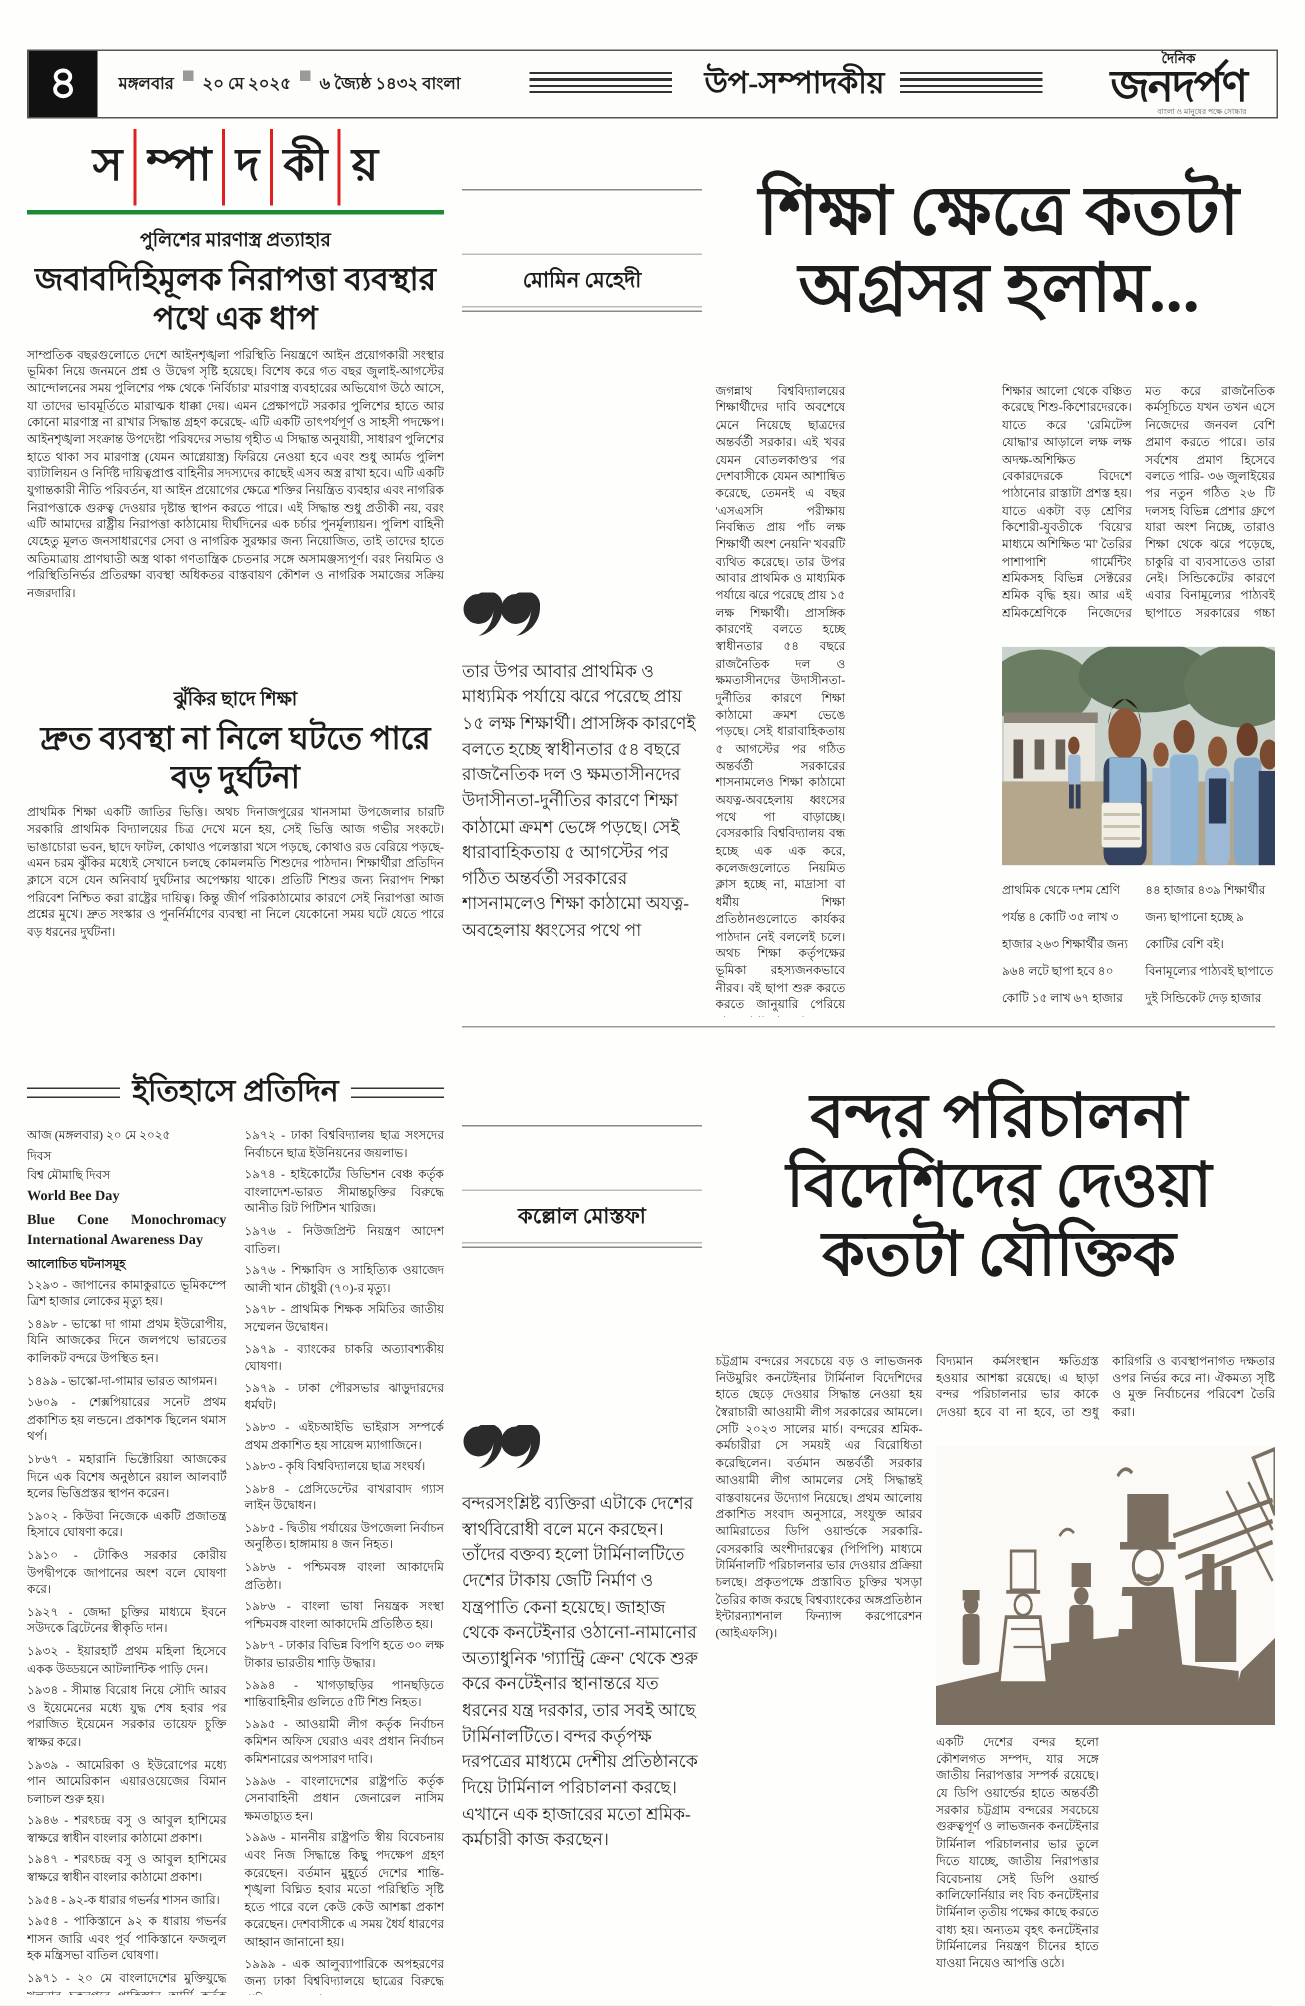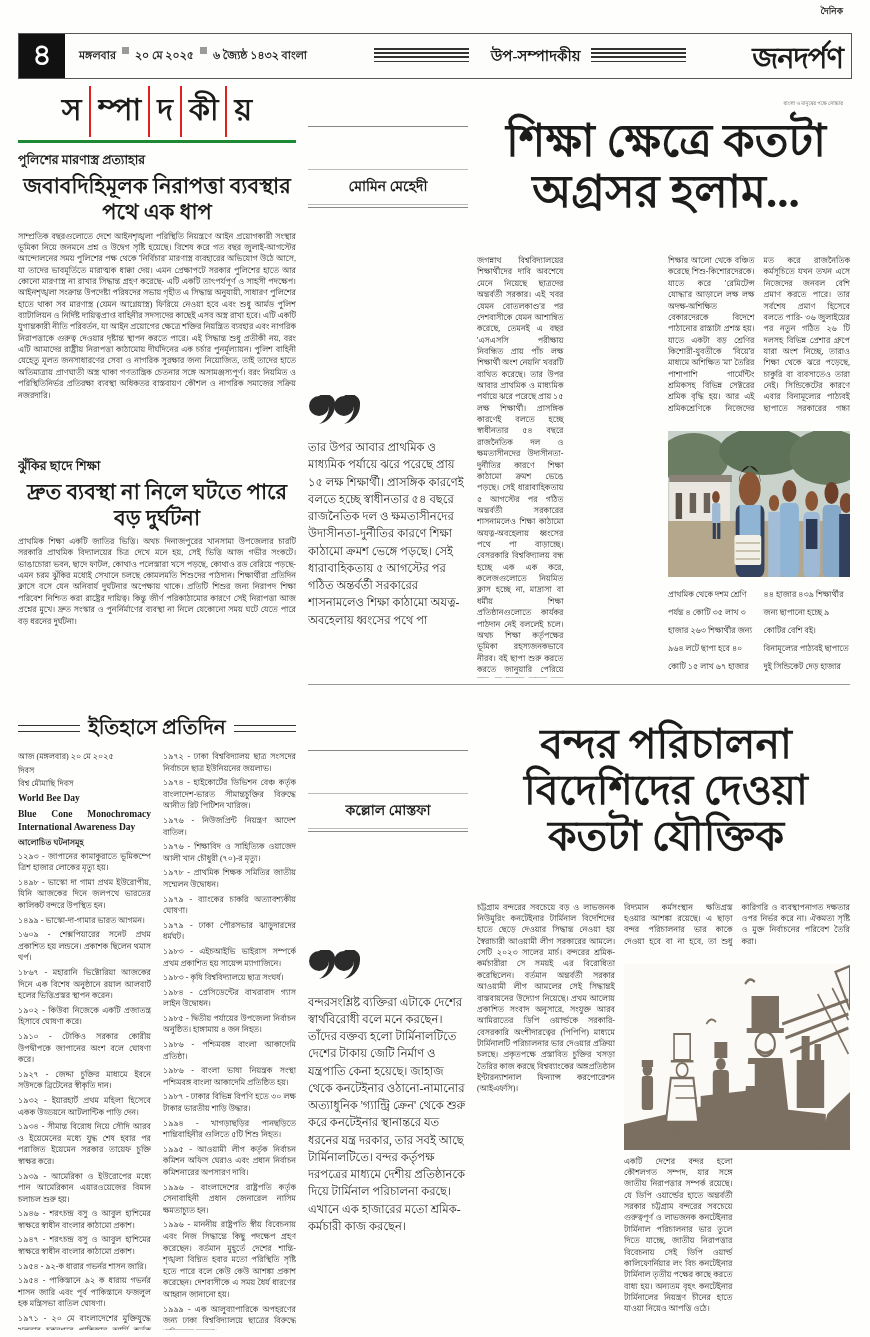--- a/index.html
+++ b/index.html
@@ -14,35 +14,35 @@
     border:1px solid #555;display:flex;align-items:center;background:#fdfdfb;
   }
   .pagenum{
     width:46px;height:44px;background:#111;color:#fff;display:flex;
     align-items:center;justify-content:center;font-size:30px;font-weight:bold;flex:0 0 auto;
   }
   .dateline{font-size:11px;font-weight:bold;color:#222;margin-left:14px;display:flex;align-items:flex-start;gap:6px;white-space:nowrap;}
   .dateline .sq{width:7px;height:7px;background:#9a9a9a;display:inline-block;}
   .sectitle-wrap{flex:1;display:flex;align-items:center;justify-content:center;gap:10px;min-width:0;}
   .rules{width:95px;height:16px;background:repeating-linear-gradient(to bottom,#333 0 1.6px,transparent 1.6px 4.2px);}
-  .sectitle{font-size:15px;font-weight:bold;white-space:nowrap;margin-left:12px;}
-  .masthead{display:flex;flex-direction:column;align-items:flex-end;line-height:1;margin-right:8px;flex:0 0 auto;gap:28px;}
+  .sectitle{font-size:20px;font-weight:bold;white-space:nowrap;margin-left:12px;}
+  .masthead{display:flex;flex-direction:column;align-items:center;line-height:1;margin-right:20px;flex:0 0 auto;}
   .m-pre{font-size:9px;font-weight:bold;}
   .m-name{font-size:29px;font-weight:900;letter-spacing:-1px;}
   .m-tag{font-size:5px;color:#555;align-self:flex-end;}
   
   .content{position:absolute;left:18px;top:86px;width:832px;height:1244px;display:flex;gap:12px;overflow:hidden;}
   .left-col{width:278px;flex:0 0 auto;overflow:hidden;}
   .right-col{flex:1;overflow:hidden;display:flex;flex-direction:column;}
   
   .ed-head{display:flex;justify-content:center;align-items:baseline;}
   .ed-letter{font-size:30px;font-weight:bold;padding:0 7px;border-right:2.5px solid #e02020;}
   .ed-letter:last-child{border-right:none;}
   .green-rule{height:3px;background:#1f8a35;margin:3px 0 8px 0;}
-  .kicker{font-size:12.5px;font-weight:bold;margin:2px 0;}
+  .kicker{text-align:center;font-size:12.5px;font-weight:bold;margin:2px 0;}
   .ed-hl{text-align:center;font-size:21px;font-weight:bold;line-height:1.25;margin:1px 0 5px 0;}
   .bodytext{font-size:8px;line-height:1.42;text-align:justify;color:#222;}
   .ed-art1 .bodytext{height:218px;overflow:hidden;}
   .ed-art2{margin-top:8px;}
   .ed-art2 .bodytext{height:128px;overflow:hidden;}
   
   .hist{margin-top:10px;}
   .hist-headwrap{display:flex;align-items:center;gap:8px;margin-bottom:6px;margin-top:48px;}
   .hist-line{flex:1;height:5px;border-top:1px solid #333;border-bottom:1px solid #333;}
   .hist-title{font-size:20px;font-weight:bold;white-space:nowrap;}

